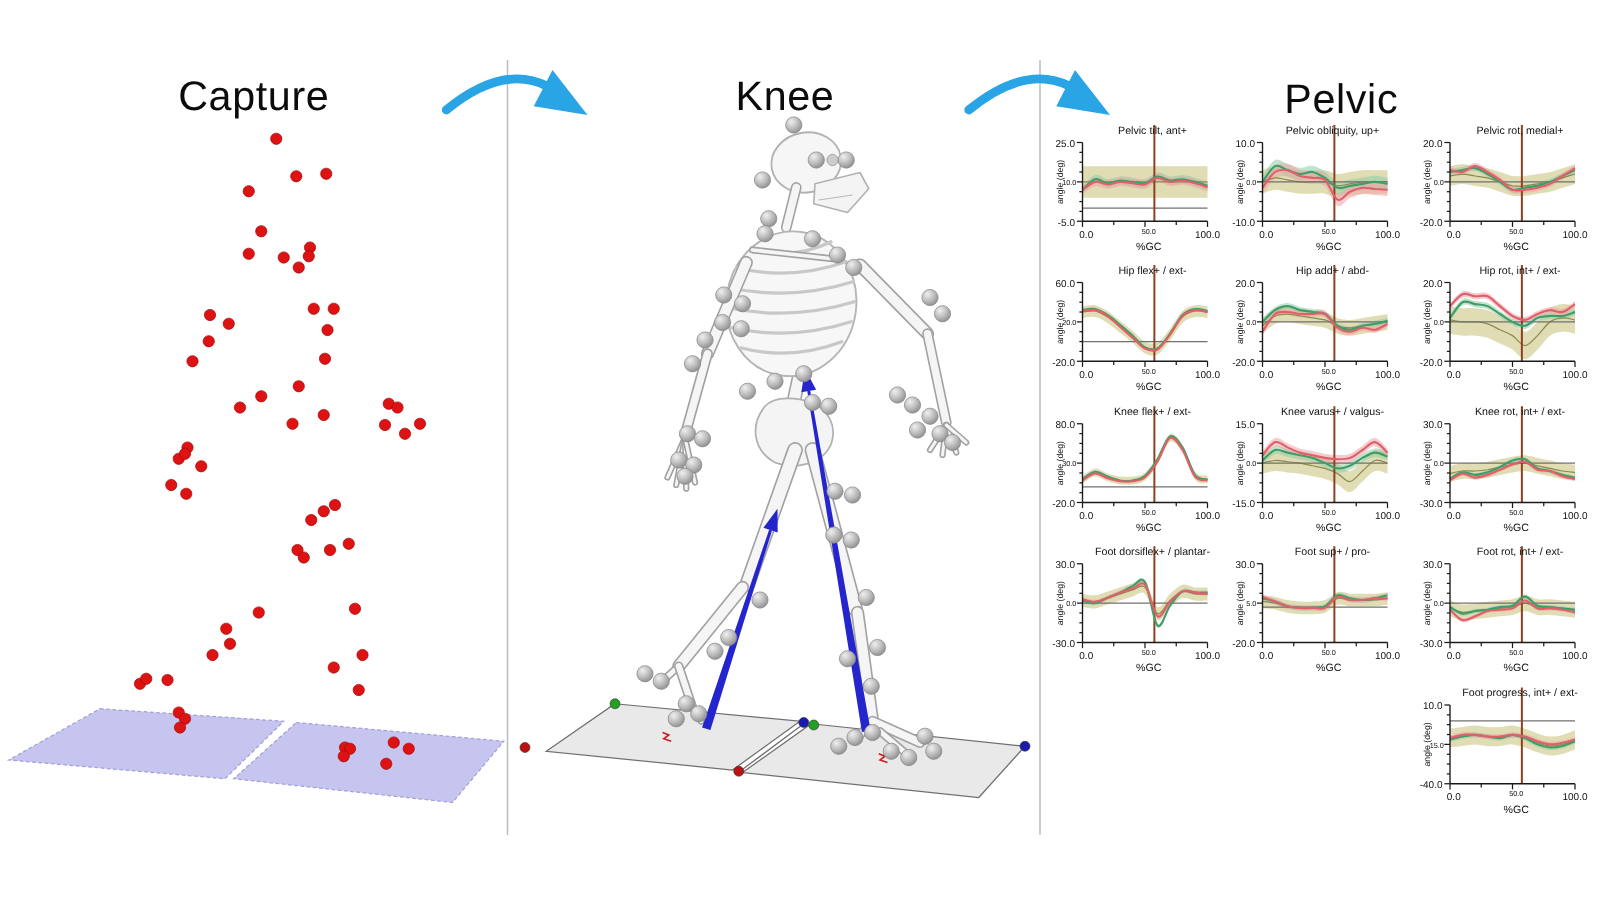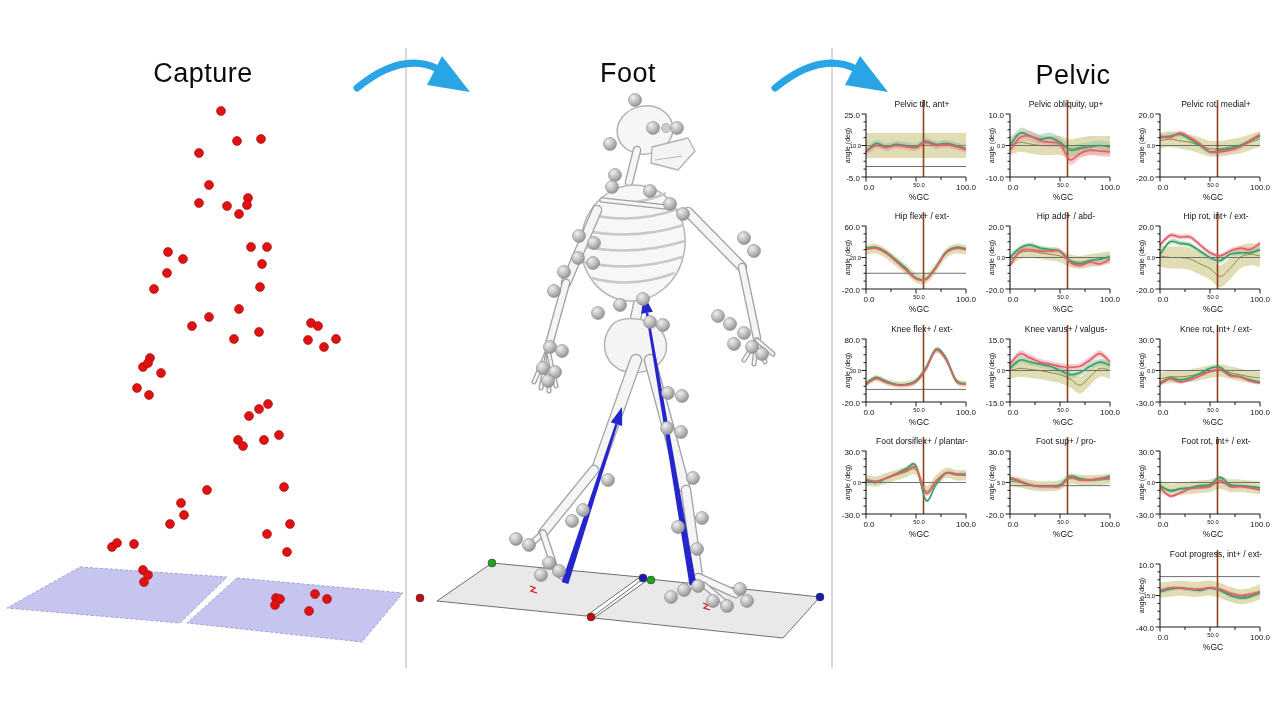--- a/index.html
+++ b/index.html
@@ -1,28 +1,28 @@
 <!DOCTYPE html>
 <html><head>
 <meta charset="utf-8">
 <style>
   html,body{margin:0;padding:0;background:#ffffff;}
   #stage{position:relative;width:1280px;height:720px;background:#ffffff;overflow:hidden;
          font-family:"Liberation Sans",sans-serif;}
-  .panel-title{position:absolute;transform:translateX(-50%);font-size:27px;font-weight:500;
+  .panel-title{position:absolute;transform:translateX(-50%);font-size:33px;font-weight:500;
                color:#0c0c0c;white-space:nowrap;letter-spacing:0.5px;}
   #scene{position:absolute;left:0;top:0;}
   svg text{font-family:"Liberation Sans",sans-serif;}
 </style>
 </head>
 <body>
 
 <div id="stage">
   <div class="panel-title" style="left:203px;top:58px;">Capture</div>
-  <div class="panel-title" style="left:628px;top:58px;">Foot</div>
+  <div class="panel-title" style="left:628px;top:58px;">Knee</div>
   <div class="panel-title" style="left:1073px;top:60px;">Pelvic</div>
 
   <svg id="scene" width="1280" height="720" viewBox="0 0 1280 720">
     <defs>
       <radialGradient id="ballGrad" cx="35%" cy="30%" r="75%">
         <stop offset="0%" stop-color="#efefef"></stop>
         <stop offset="55%" stop-color="#bdbdbd"></stop>
         <stop offset="100%" stop-color="#8e8e8e"></stop>
       </radialGradient>
     </defs>

